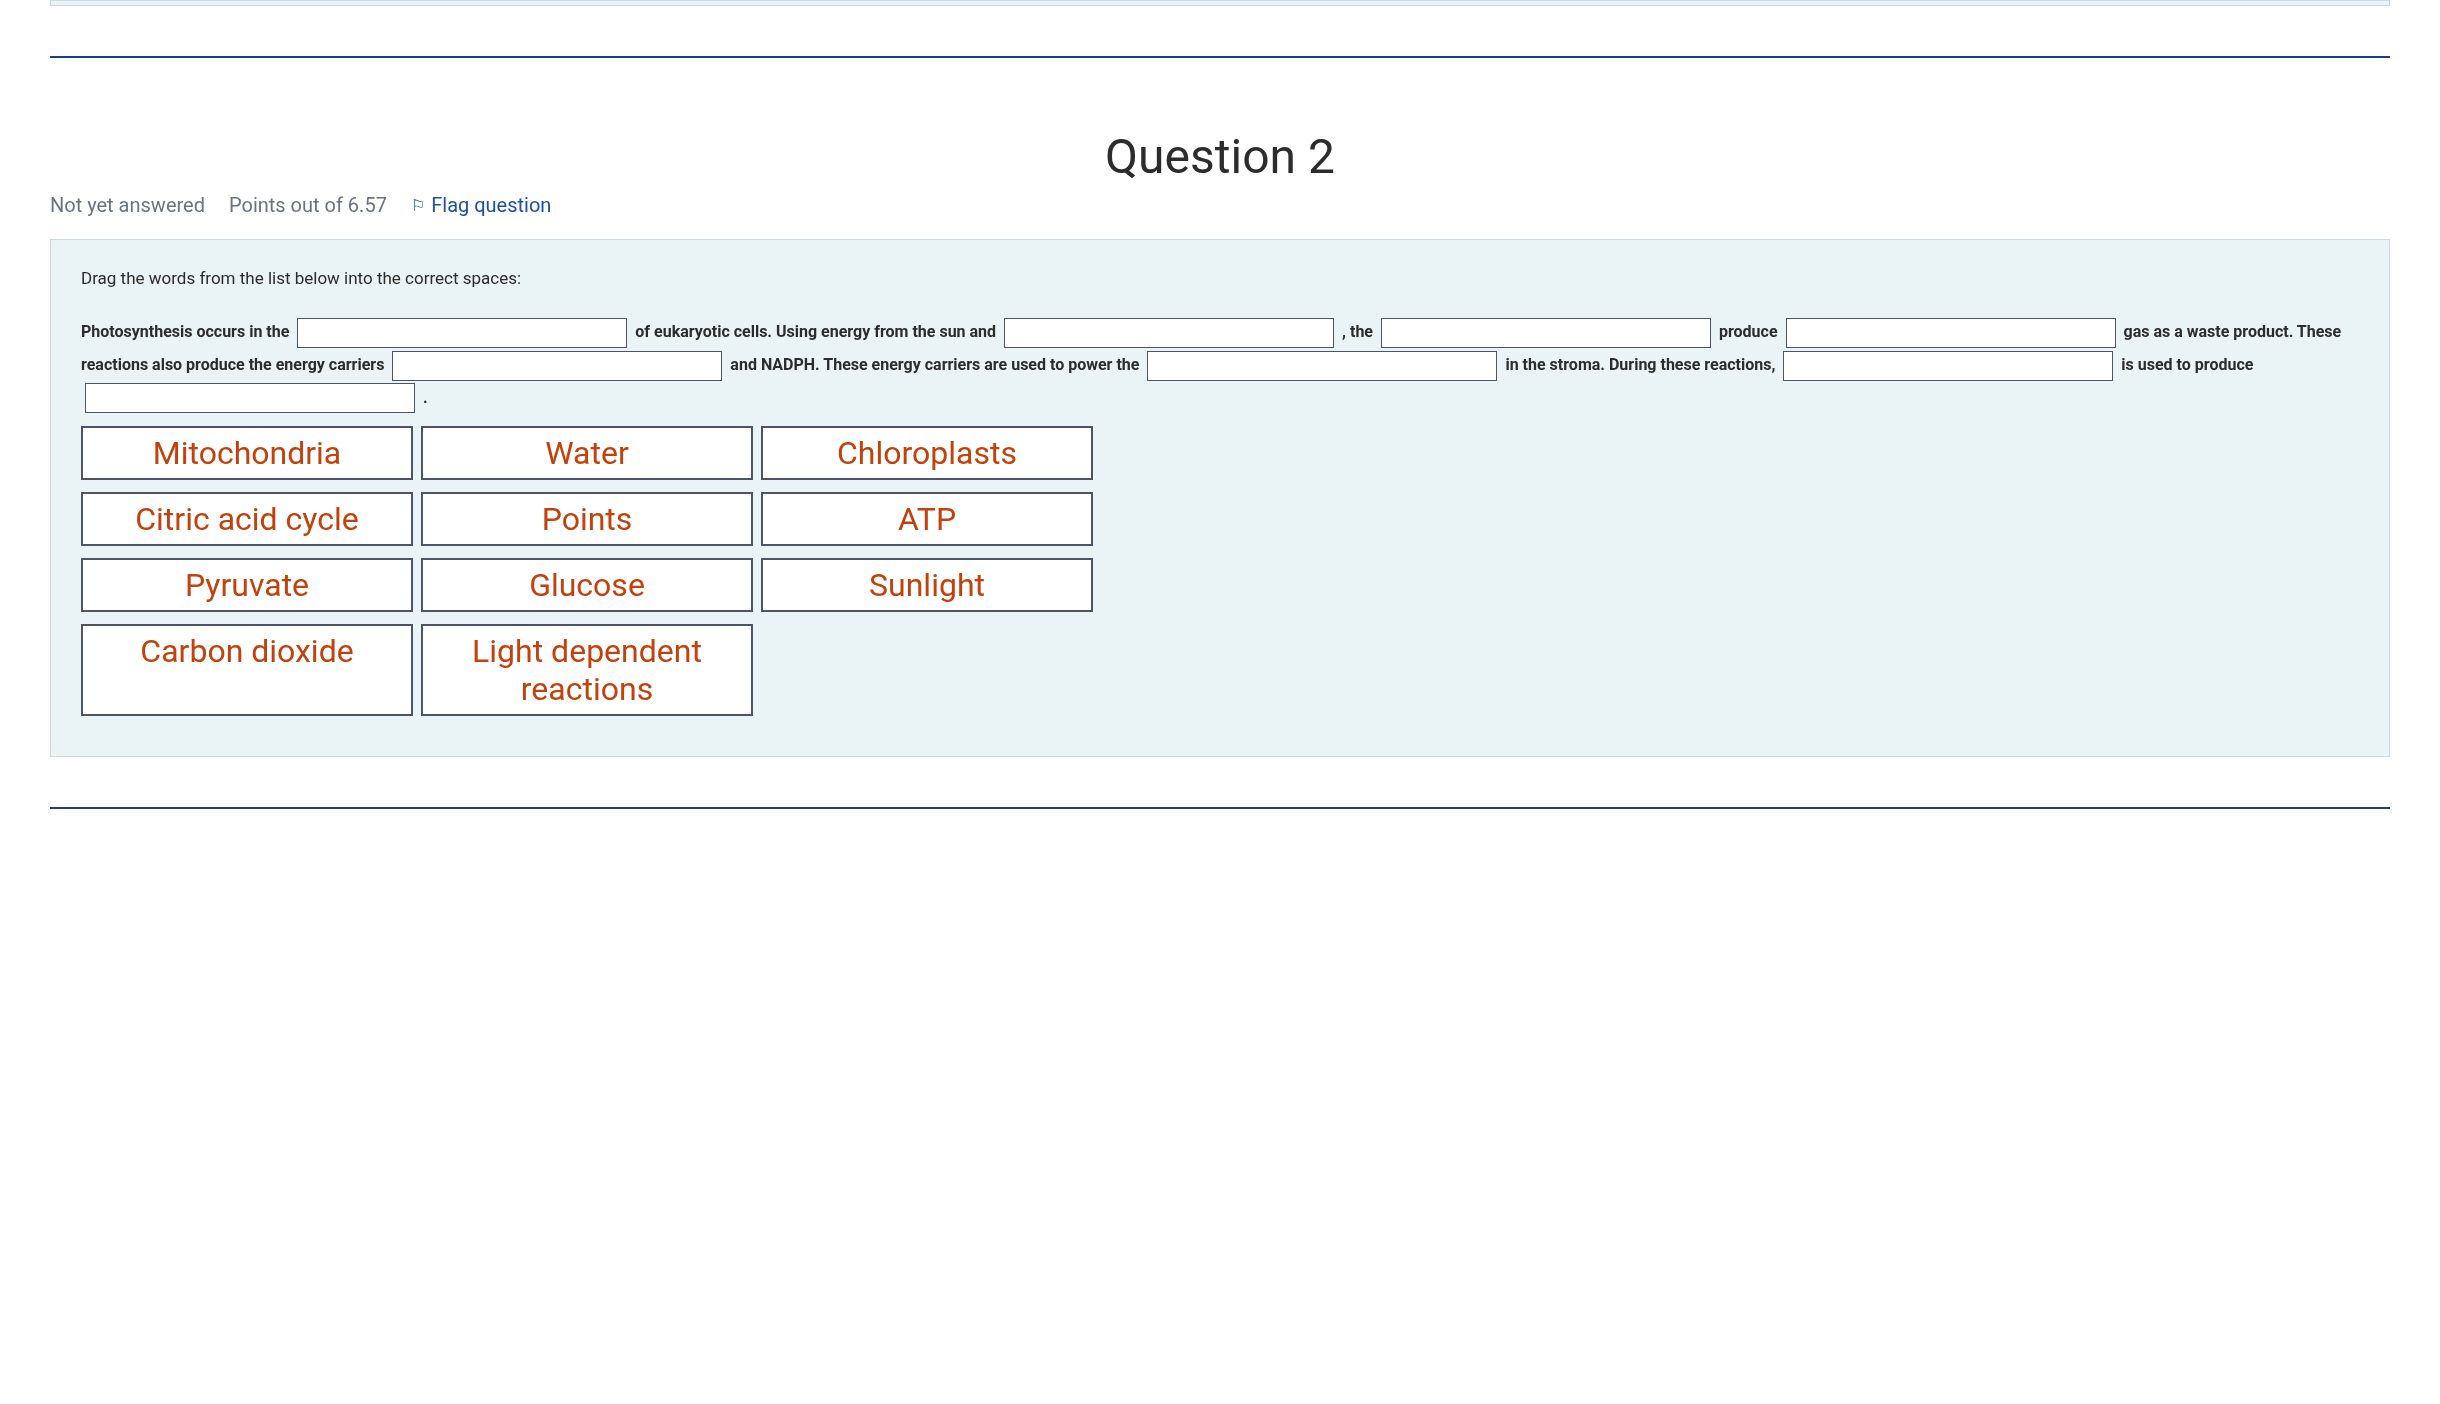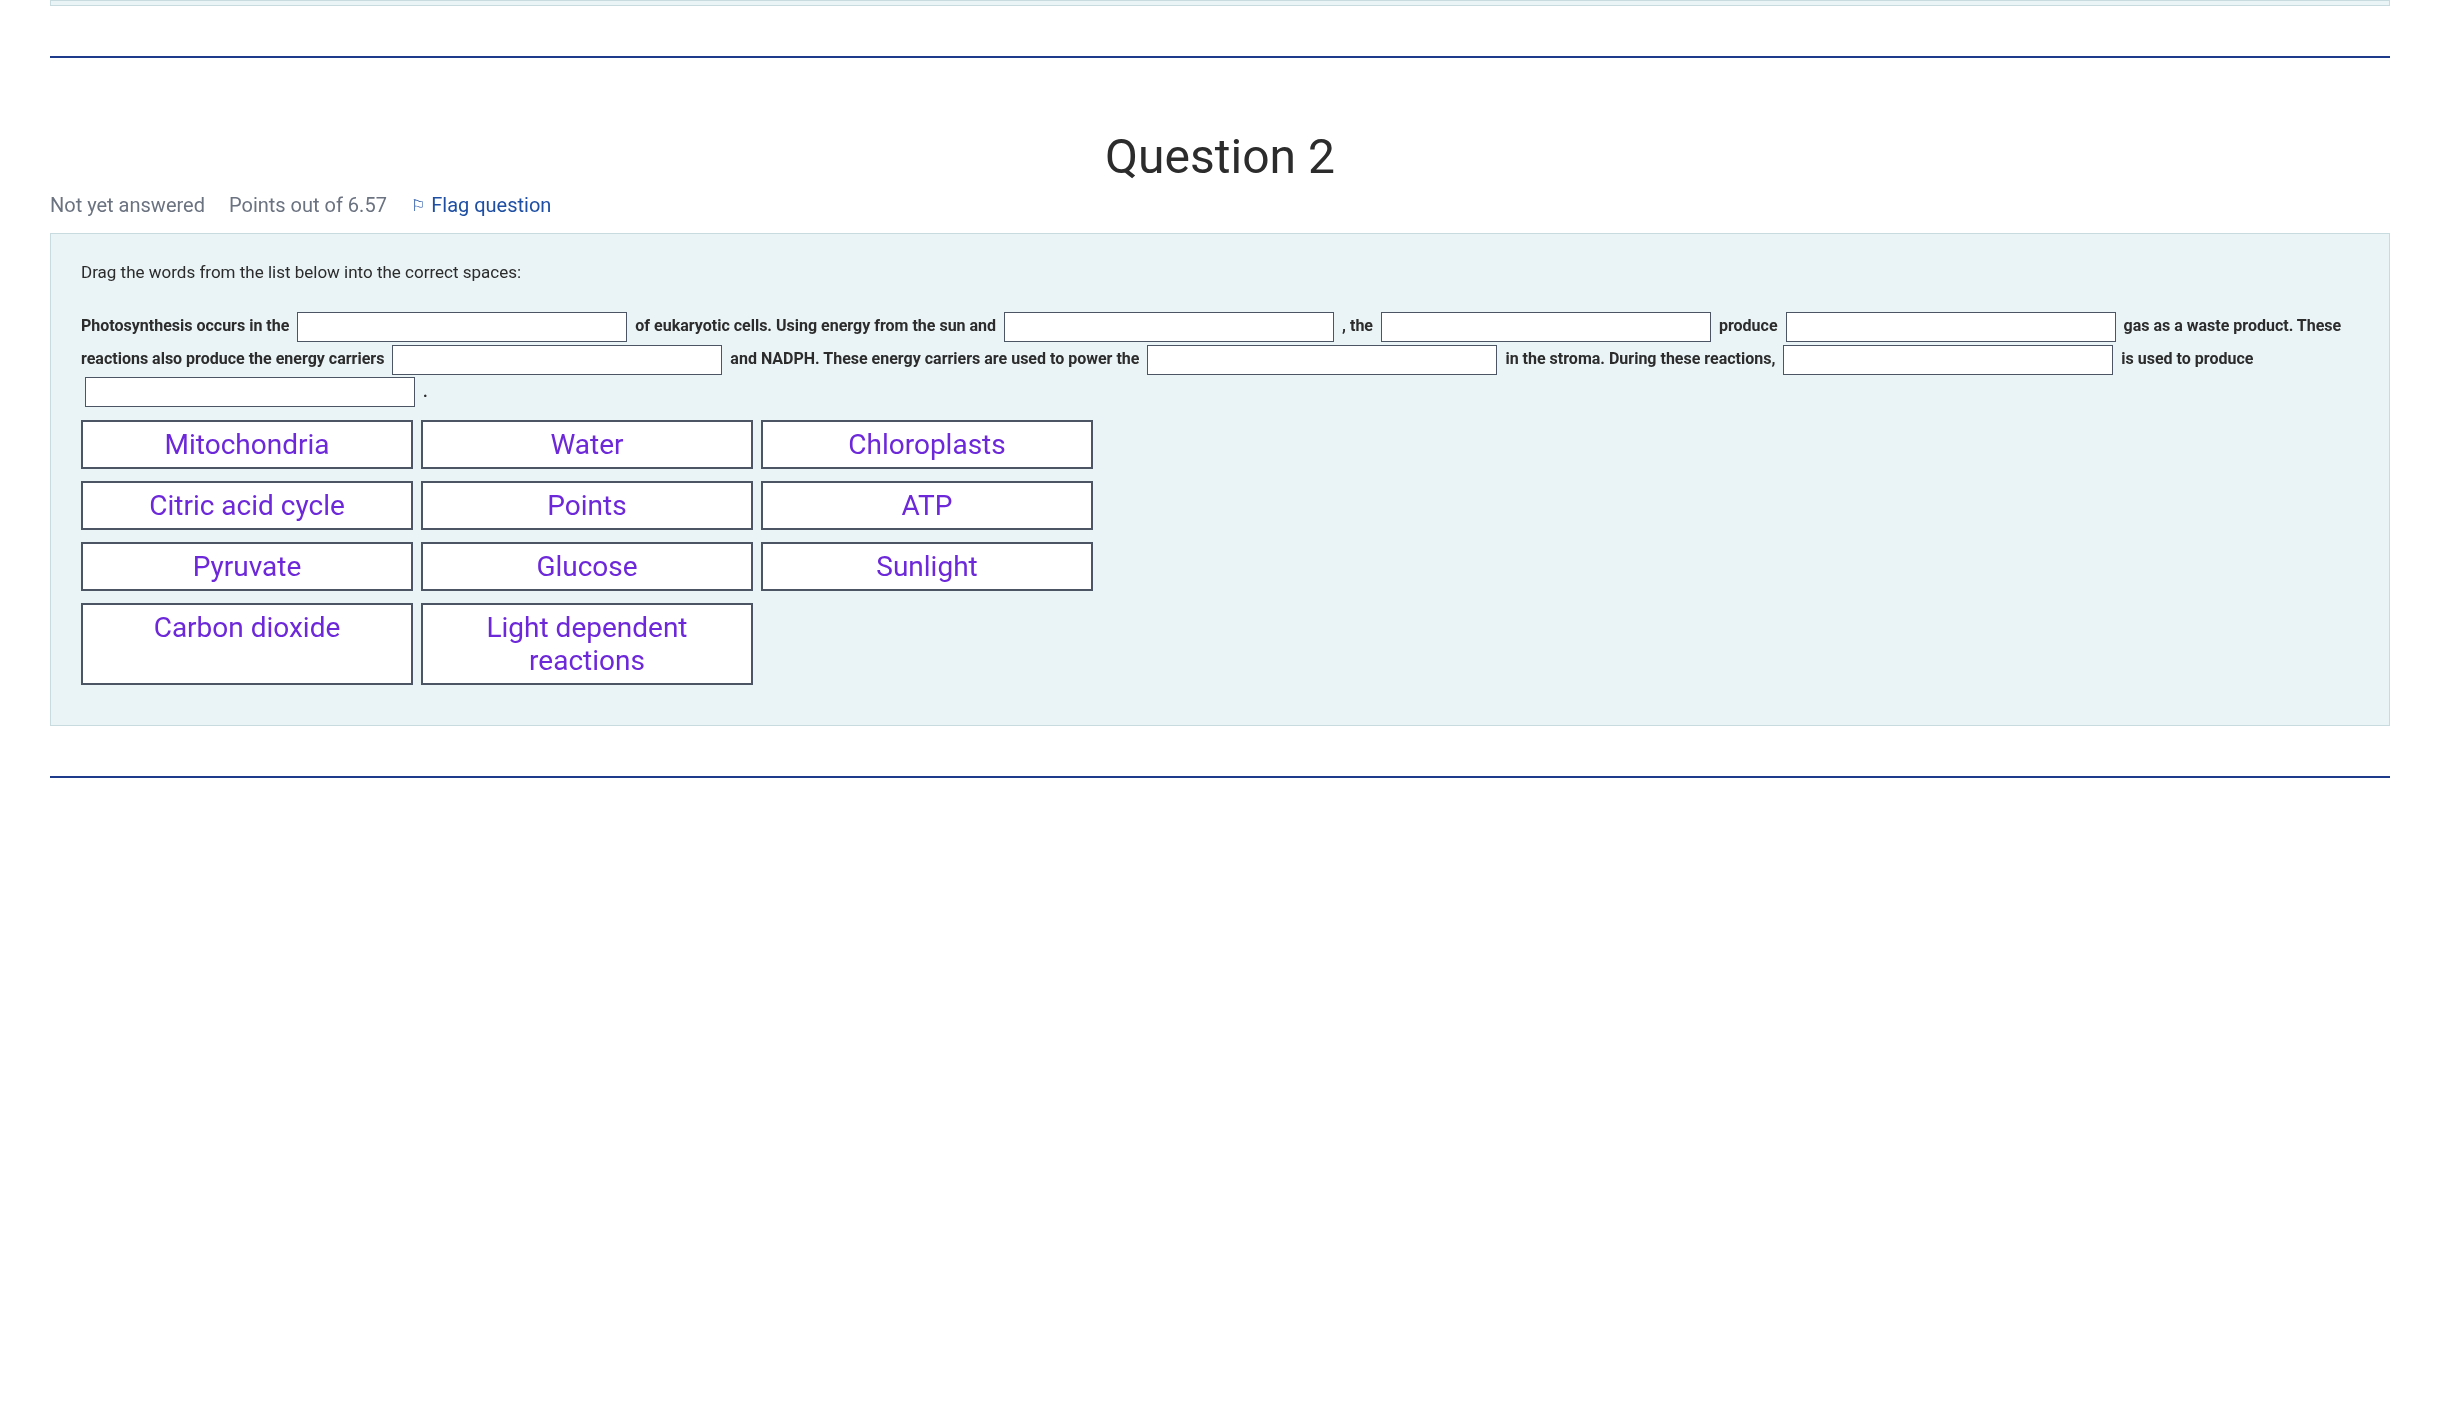--- a/index.html
+++ b/index.html
@@ -41,21 +41,21 @@
       font-weight: 400;
       color: #2c2c2c;
       margin-bottom: 8px;
     }
     .question-meta {
       display: flex;
       gap: 24px;
       align-items: center;
       font-size: 20px;
       color: #6b7280;
-      margin-bottom: 16px;
+      margin-bottom: 22px;
     }
     .flag-link {
       color: #1e4fa3;
       cursor: pointer;
       display: inline-flex;
       align-items: center;
       gap: 6px;
     }
     .flag-icon {
       font-size: 16px;
@@ -89,23 +89,23 @@
     .drag-grid {
       display: grid;
       grid-template-columns: 332px 332px 332px;
       gap: 12px 8px;
       margin-top: 12px;
     }
     .drag-item {
       background: #ffffff;
       border: 2px solid #4b5563;
       text-align: center;
-      font-size: 28px;
+      font-size: 32px;
       padding: 6px 4px;
-      color: #6d28d9;
+      color: #c2410c;
       cursor: move;
     }
   </style>
 </head>
 <body>
 
 <div class="page">
   <div class="top-box"></div>
   <hr class="hr-line">
 

